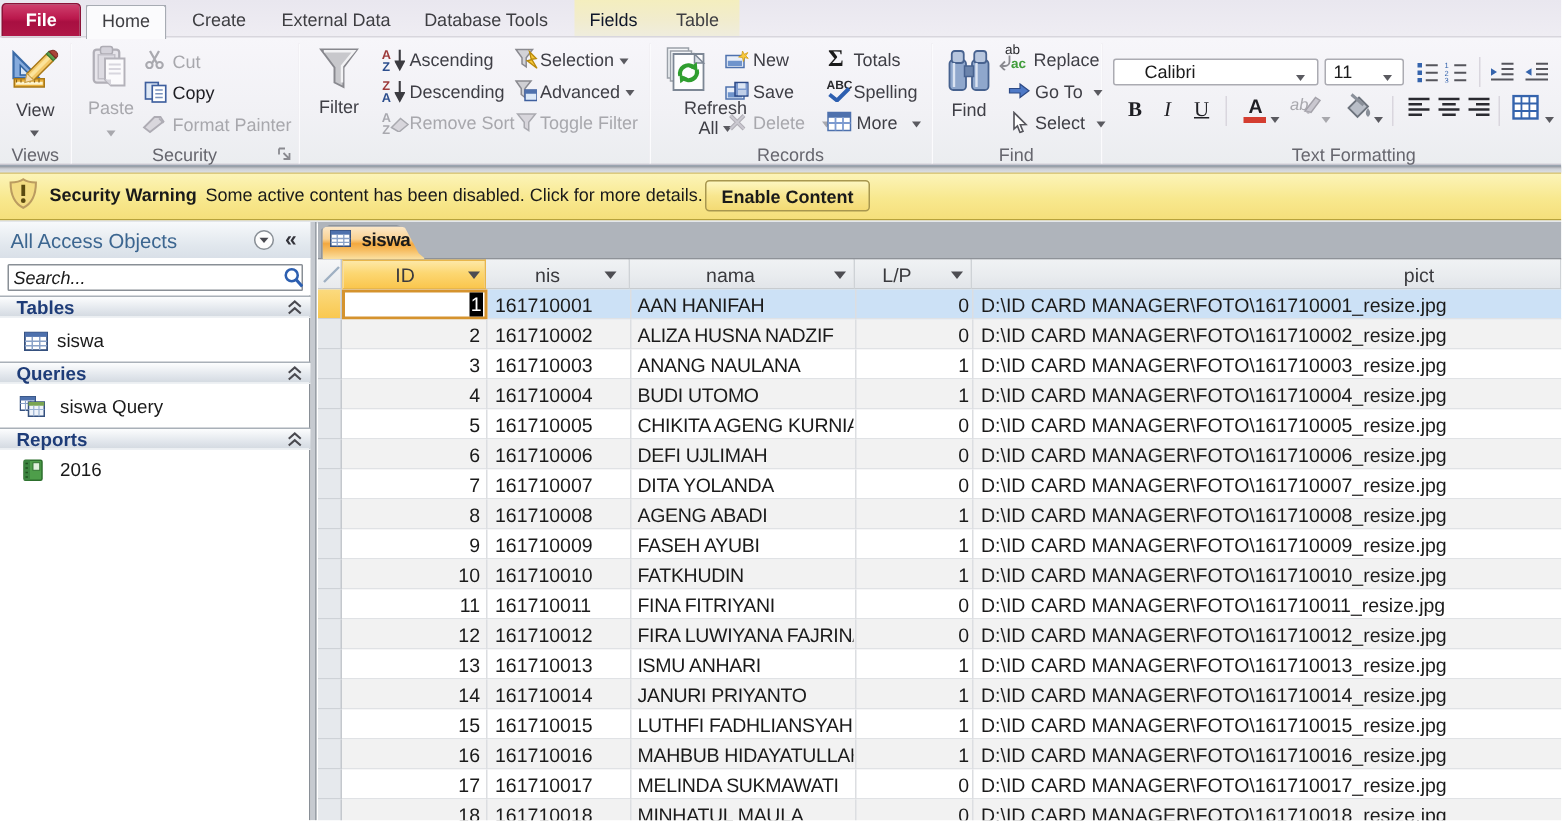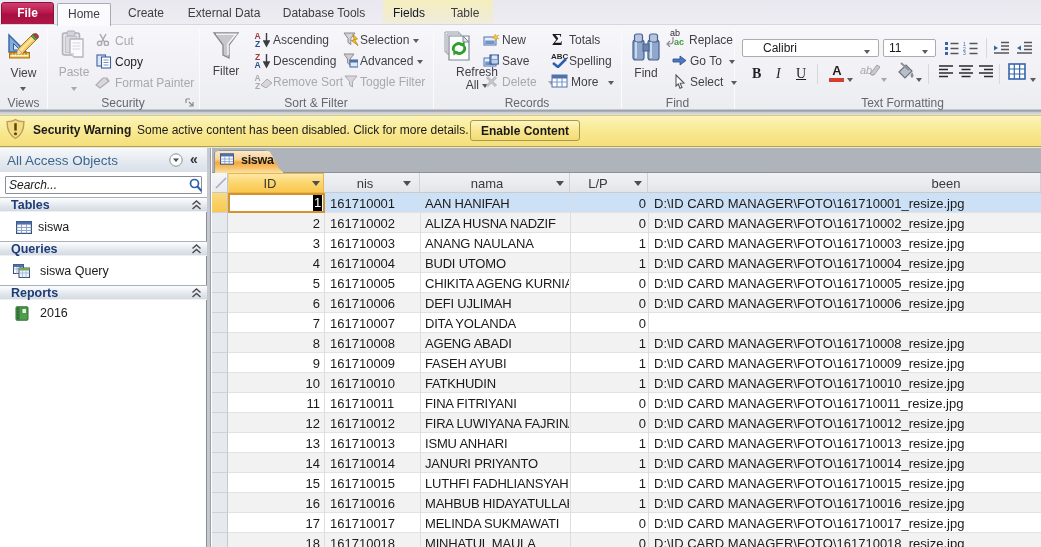--- a/index.html
+++ b/index.html
@@ -117,23 +117,20 @@
 <svg class="a" style="left:343px;top:53px" width="15" height="15" viewBox="0 0 15 15">
       <path d="M1 1 L11 1 L7 6 L7 12 L4.5 10 L4.5 6 Z" fill="#cfcfd3" stroke="#8a8a90"></path>
       <rect x="7" y="7" width="8" height="7" fill="#dcE9f8" stroke="#3e5f9e"></rect>
       <rect x="7" y="7" width="8" height="2.5" fill="#4e71ad"></rect>
     </svg>
 <div style="position:absolute;left:360px;top:54px;color:#3f3f46;font-size:12px">Advanced <span class="dd"></span></div>
 <svg class="a" style="left:344px;top:75px" width="14" height="13" viewBox="0 0 14 13">
       <path d="M1 1 L13 1 L8.5 6.5 L8.5 12 L5.5 10 L5.5 6.5 Z" fill="#d8d6dc" stroke="#a9a9af"></path>
     </svg>
 <div style="position:absolute;left:360px;top:75px;color:#a8a8ad;font-size:12px">Toggle Filter</div>
-<div style="position:absolute;left:199px;top:96px;width:234px;">
-      <div class="glabel">Sort &amp; Filter</div>
-    </div>
 <svg class="a" style="left:443px;top:31px" width="28" height="30" viewBox="0 0 28 30">
       <path d="M2 1 h14 v20 h-14 Z" fill="#f4f6f9" stroke="#9aa0a8"></path>
       <path d="M4 3 h14 v20 h-14 Z" fill="#f4f6f9" stroke="#9aa0a8"></path>
       <path d="M6 5 L26 5 L26 29 L6 29 Z" fill="#fdfdfe" stroke="#7d8795" stroke-width="1.2"></path>
       <path d="M20 5 L26 11 L20 11 Z" fill="#dde2e9" stroke="#7d8795" stroke-width="1"></path>
       <path d="M10.5 19.5 a5.5 5.5 0 0 1 9 -5.5" fill="none" stroke="#2f9e2f" stroke-width="2.8"></path>
       <path d="M21.5 10.5 l0.5 6 l-5.5 -2.5 Z" fill="#2f9e2f"></path>
       <path d="M21.5 15.5 a5.5 5.5 0 0 1 -9 5.5" fill="none" stroke="#2f9e2f" stroke-width="2.8"></path>
       <path d="M10.5 24.5 l-0.5 -6 l5.5 2.5 Z" fill="#2f9e2f"></path>
     </svg>
@@ -343,21 +340,21 @@
     </svg>
 <div style="position:absolute;left:228px;top:173px;width:96px;height:20px;background:linear-gradient(#fde8a7,#fcd772 45%,#fac64e);border:1px solid #e8b64b;border-left:1px solid #f3d182"></div>
 <div style="position:absolute;left:324px;top:173px;width:96px;height:20px;background:linear-gradient(#f0f2f4,#e9ecef 55%,#e2e5e9);border-right:1px solid #ced2d6;border-bottom:1px solid #c7cbcf"></div>
 <div style="position:absolute;left:420px;top:173px;width:150px;height:20px;background:linear-gradient(#f0f2f4,#e9ecef 55%,#e2e5e9);border-right:1px solid #ced2d6;border-bottom:1px solid #c7cbcf"></div>
 <div style="position:absolute;left:570px;top:173px;width:78px;height:20px;background:linear-gradient(#f0f2f4,#e9ecef 55%,#e2e5e9);border-right:1px solid #ced2d6;border-bottom:1px solid #c7cbcf"></div>
 <div style="position:absolute;left:648px;top:173px;width:393px;height:20px;background:linear-gradient(#f0f2f4,#e9ecef 55%,#e2e5e9);border-right:1px solid #ced2d6;border-bottom:1px solid #c7cbcf"></div>
 <div style="position:absolute;left:230px;top:176px;width:80px;text-align:center;color:#3a3a3e;font-size:13px">ID</div>
 <div style="position:absolute;left:325px;top:176px;width:80px;text-align:center;color:#3a3a3e;font-size:13px">nis</div>
 <div style="position:absolute;left:447px;top:176px;width:80px;text-align:center;color:#3a3a3e;font-size:13px">nama</div>
 <div style="position:absolute;left:558px;top:176px;width:80px;text-align:center;color:#3a3a3e;font-size:13px">L/P</div>
-<div style="position:absolute;left:906px;top:176px;width:80px;text-align:center;color:#3a3a3e;font-size:13px">been</div>
+<div style="position:absolute;left:906px;top:176px;width:80px;text-align:center;color:#3a3a3e;font-size:13px">pict</div>
 <div class="hdd" style="left:312px;top:181px"></div>
 <div class="hdd" style="left:403px;top:181px"></div>
 <div class="hdd" style="left:556px;top:181px"></div>
 <div class="hdd" style="left:634px;top:181px"></div>
 <div style="position:absolute;left:212px;top:193px;width:16px;height:20px;background:linear-gradient(#fbda7e,#f9c850);border-right:1px solid #c4c8cd;border-bottom:1px solid #ced2d7"></div>
 <div style="position:absolute;left:228px;top:193px;width:813px;height:20px;background:#cce1f6;border-bottom:1px solid #e0e2e5"></div>
 <div style="position:absolute;left:324px;top:193px;width:1px;height:20px;background:#dcdee1"></div>
 <div style="position:absolute;left:420px;top:193px;width:1px;height:20px;background:#dcdee1"></div>
 <div style="position:absolute;left:570px;top:193px;width:1px;height:20px;background:#dcdee1"></div>
 <div style="position:absolute;left:648px;top:193px;width:1px;height:20px;background:#dcdee1"></div>
@@ -425,20 +422,21 @@
 <div style="position:absolute;left:212px;top:313px;width:16px;height:20px;background:#e6e9ed;border-right:1px solid #c4c8cd;border-bottom:1px solid #ced2d7"></div>
 <div style="position:absolute;left:228px;top:313px;width:813px;height:20px;background:#ffffff;border-bottom:1px solid #e0e2e5"></div>
 <div style="position:absolute;left:324px;top:313px;width:1px;height:20px;background:#dcdee1"></div>
 <div style="position:absolute;left:420px;top:313px;width:1px;height:20px;background:#dcdee1"></div>
 <div style="position:absolute;left:570px;top:313px;width:1px;height:20px;background:#dcdee1"></div>
 <div style="position:absolute;left:648px;top:313px;width:1px;height:20px;background:#dcdee1"></div>
 <div style="position:absolute;left:230px;top:316px;width:90px;text-align:right;color:#1a1a1a;font-size:13px">7</div>
 <div style="position:absolute;left:330px;top:316px;color:#1a1a1a;font-size:13px;white-space:nowrap">161710007</div>
 <div style="position:absolute;left:425px;top:316px;width:144px;overflow:hidden;color:#1a1a1a;font-size:13px;letter-spacing:-0.2px;white-space:nowrap">DITA YOLANDA</div>
 <div style="position:absolute;left:560px;top:316px;width:86px;text-align:right;color:#1a1a1a;font-size:13px">0</div>
+<div style="position:absolute;left:654px;top:316px;color:#1a1a1a;font-size:13px;white-space:nowrap">D:\ID CARD MANAGER\FOTO\161710007_resize.jpg</div>
 <div style="position:absolute;left:212px;top:333px;width:16px;height:20px;background:#e6e9ed;border-right:1px solid #c4c8cd;border-bottom:1px solid #ced2d7"></div>
 <div style="position:absolute;left:228px;top:333px;width:813px;height:20px;background:#f2f2f2;border-bottom:1px solid #e0e2e5"></div>
 <div style="position:absolute;left:324px;top:333px;width:1px;height:20px;background:#dcdee1"></div>
 <div style="position:absolute;left:420px;top:333px;width:1px;height:20px;background:#dcdee1"></div>
 <div style="position:absolute;left:570px;top:333px;width:1px;height:20px;background:#dcdee1"></div>
 <div style="position:absolute;left:648px;top:333px;width:1px;height:20px;background:#dcdee1"></div>
 <div style="position:absolute;left:230px;top:336px;width:90px;text-align:right;color:#1a1a1a;font-size:13px">8</div>
 <div style="position:absolute;left:330px;top:336px;color:#1a1a1a;font-size:13px;white-space:nowrap">161710008</div>
 <div style="position:absolute;left:425px;top:336px;width:144px;overflow:hidden;color:#1a1a1a;font-size:13px;letter-spacing:-0.2px;white-space:nowrap">AGENG ABADI</div>
 <div style="position:absolute;left:560px;top:336px;width:86px;text-align:right;color:#1a1a1a;font-size:13px">1</div>

